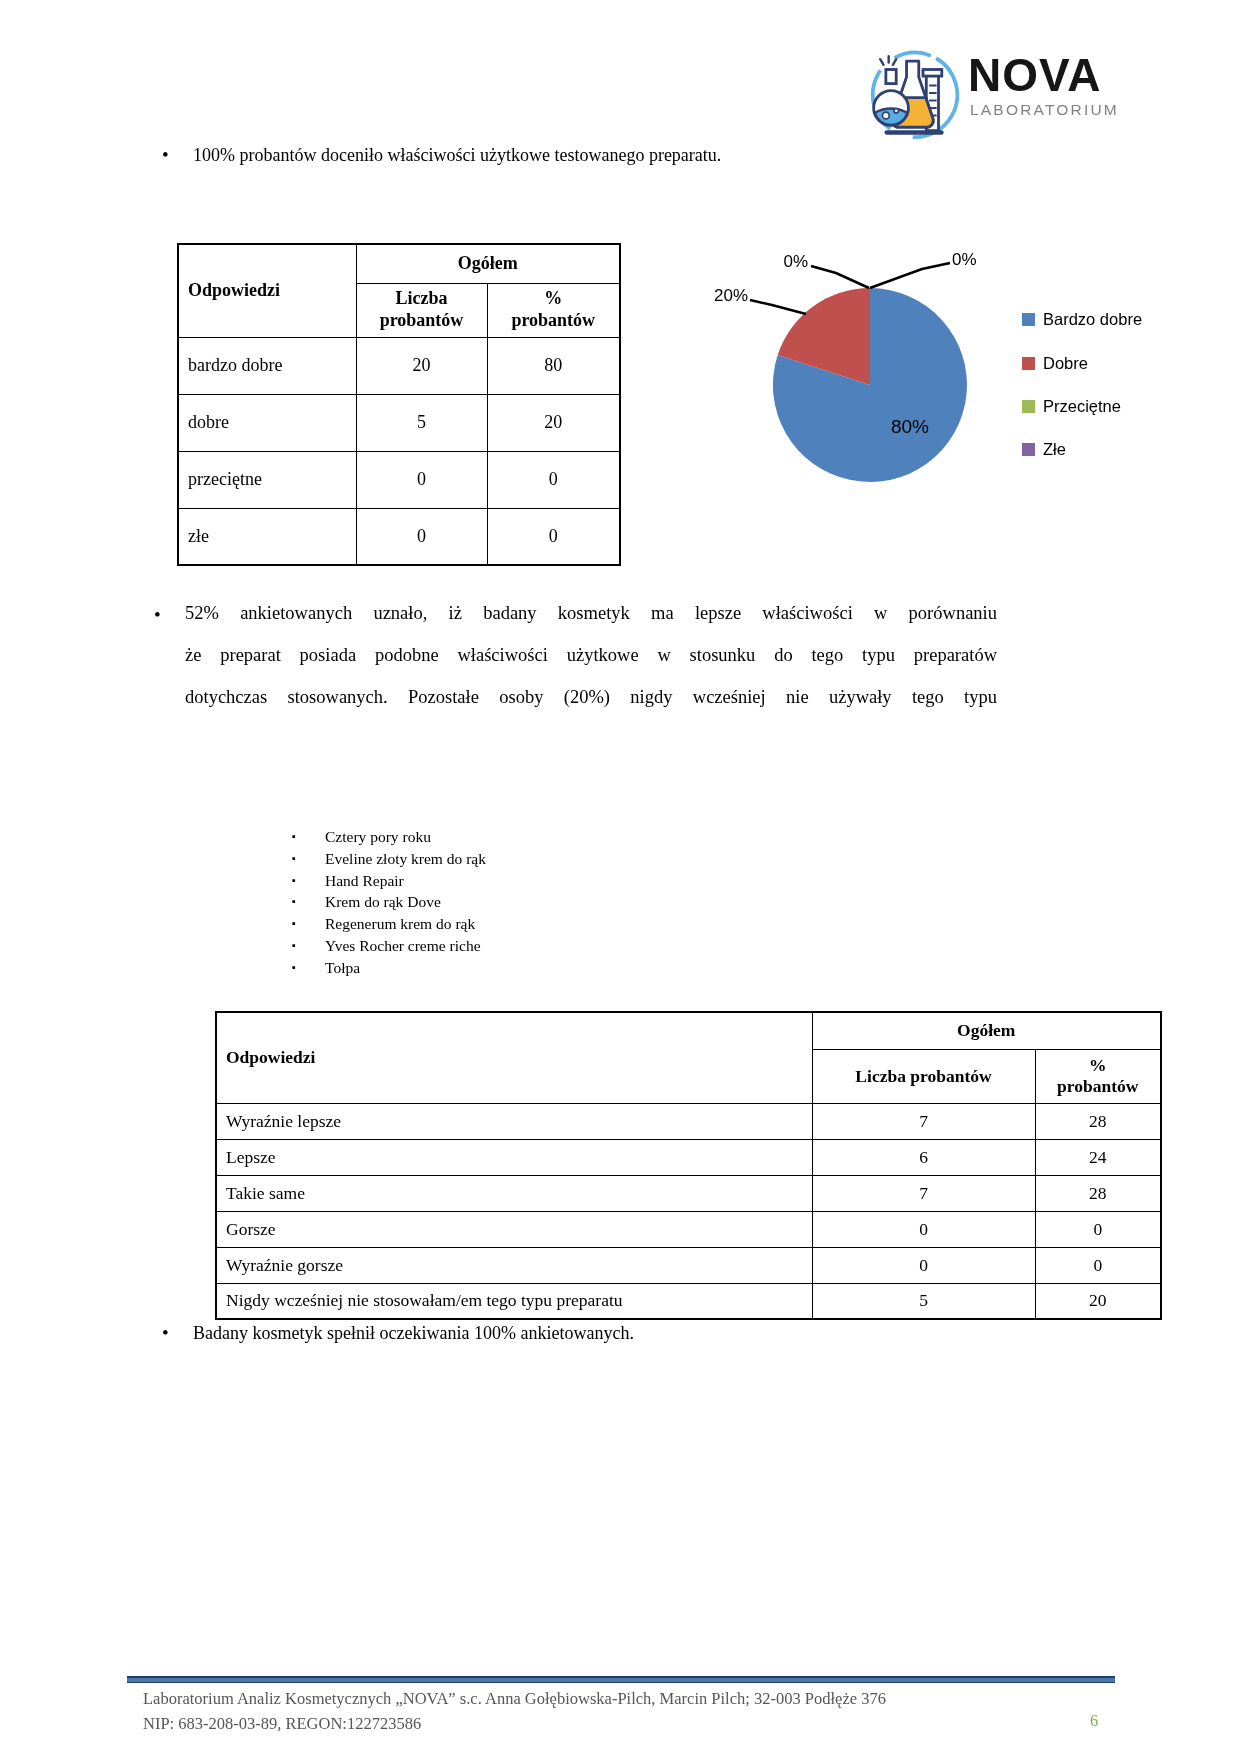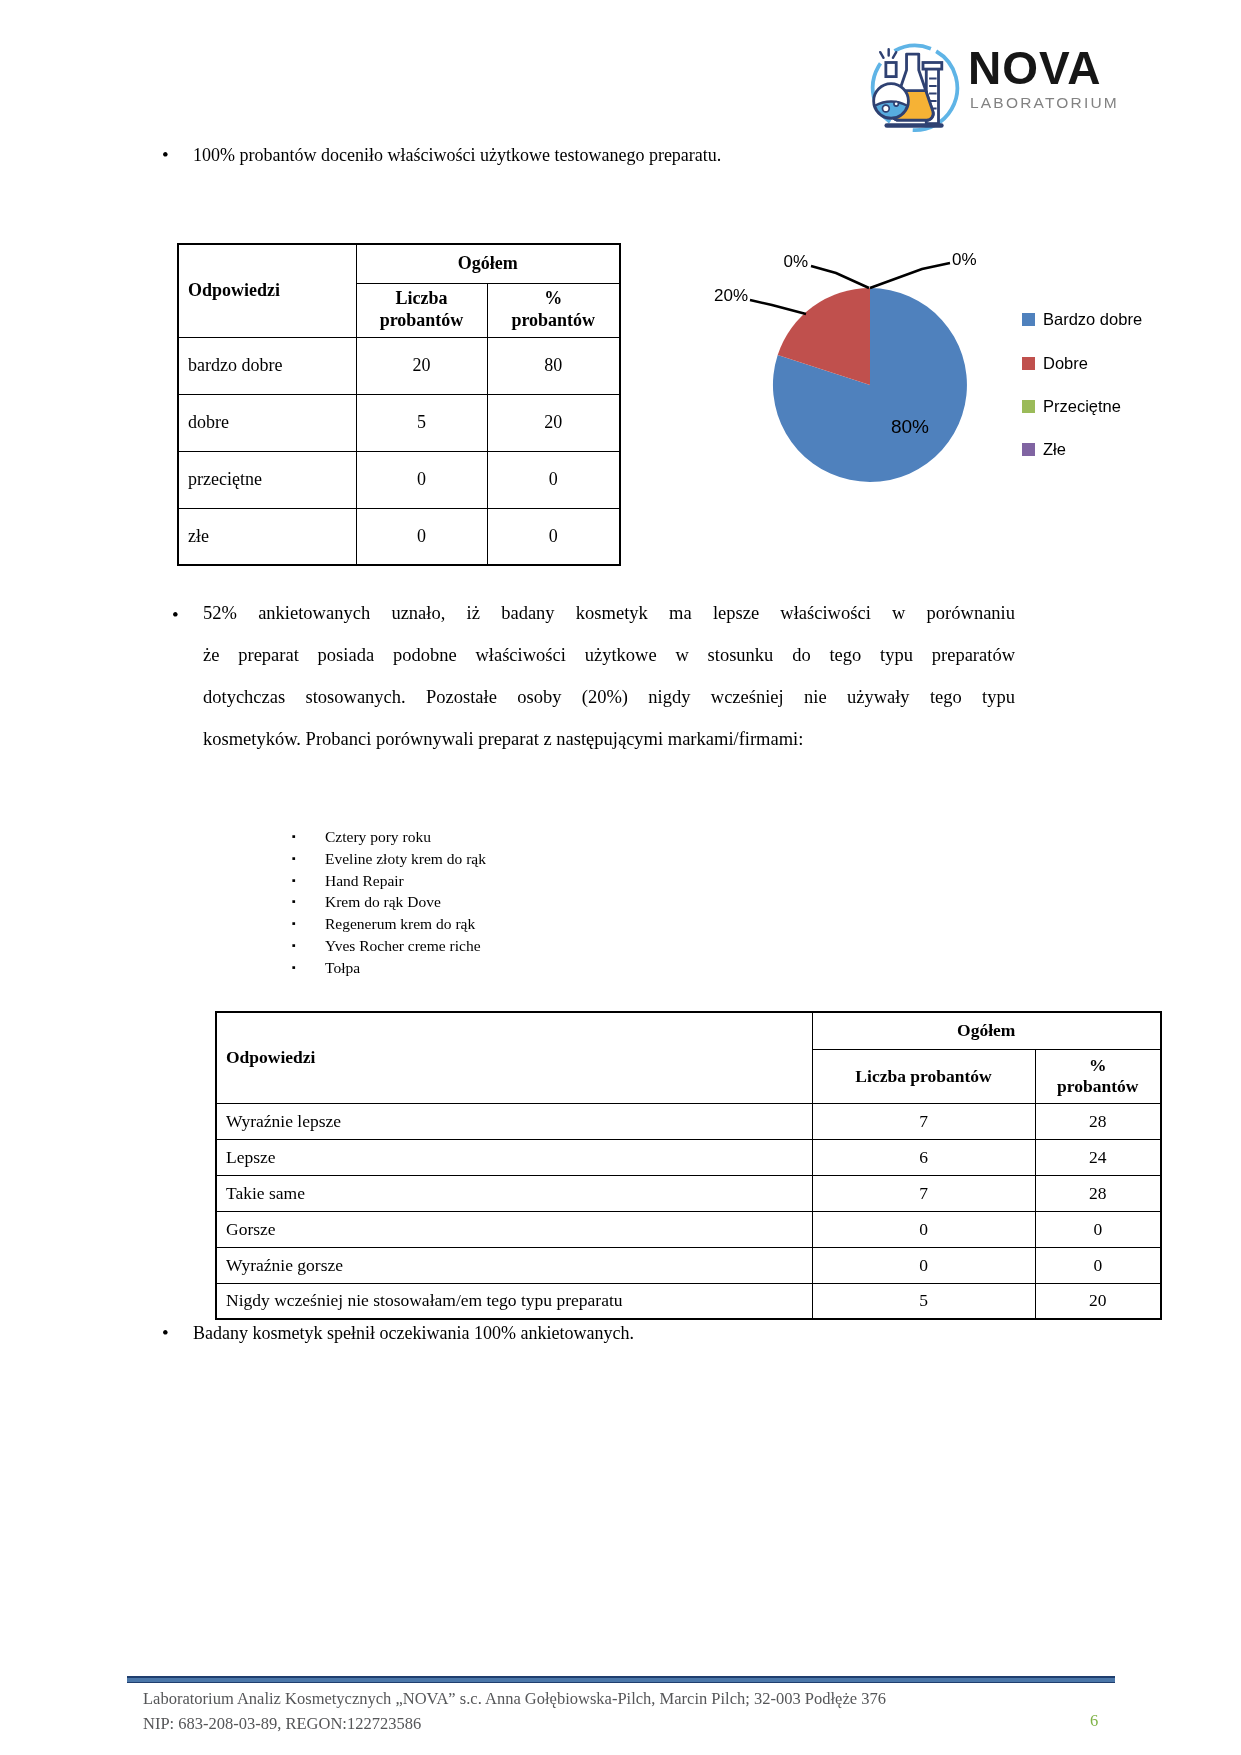--- a/index.html
+++ b/index.html
@@ -1,33 +1,33 @@
 <!DOCTYPE html>
 <html><head>
 <meta charset="utf-8">
 <style>
   html,body{margin:0;padding:0;background:#fff;}
   .page{position:relative;width:1241px;height:1755px;background:#fff;overflow:hidden;
         font-family:"Liberation Serif",serif;color:#000;}
 
   
-  .logo{position:absolute;left:868px;top:37px;width:330px;height:100px;}
+  .logo{position:absolute;left:868px;top:44px;width:330px;height:100px;}
   .logo-icon{position:absolute;left:0;top:2px;width:94px;height:94px;}
   .logo-title{position:absolute;left:100px;top:8px;font-family:"Liberation Sans",sans-serif;
               font-weight:bold;font-size:46px;letter-spacing:1px;color:#161616;line-height:1;}
   .logo-sub{position:absolute;left:102px;top:58px;font-family:"Liberation Sans",sans-serif;
             font-size:15.5px;letter-spacing:2.2px;color:#828282;line-height:1;}
 
   
   .bullet{position:absolute;left:160px;padding-left:33px;font-size:18px;line-height:1.35;}
   .bullet::before{content:"\2022";position:absolute;left:2px;top:-1px;font-size:19px;}
   .b1{top:143px;width:860px;}
   .b3{top:1321px;width:860px;}
 
-  .para{position:absolute;left:170px;top:592px;width:845px;padding-left:33px;box-sizing:border-box;
+  .para{position:absolute;left:152px;top:592px;width:845px;padding-left:33px;box-sizing:border-box;
         font-size:18.5px;line-height:42px;}
   .para::before{content:"\2022";position:absolute;left:2px;top:2px;font-size:19px;}
   .jline{text-align:justify;text-align-last:justify;}
   .jlast{text-align:left;}
 
   .brands{position:absolute;left:292px;top:826px;margin:0;padding:0;list-style:none;
           font-size:15.5px;line-height:21.8px;}
   .brands li{position:relative;padding-left:33px;}
   .brands li::before{content:"\25AA";position:absolute;left:0;top:0;font-size:11px;}
 
@@ -174,21 +174,20 @@
     <div class="legend-item" style="top:212px">
       <span class="swatch" style="background: rgb(128, 100, 162);"></span>
       <span>Złe</span>
     </div>
   </div>
 
   <div class="para">
     <div class="jline">52% ankietowanych uznało, iż badany kosmetyk ma lepsze właściwości w porównaniu</div>
     <div class="jline">że preparat posiada podobne właściwości użytkowe w stosunku do tego typu preparatów</div>
     <div class="jline">dotychczas stosowanych. Pozostałe osoby (20%) nigdy wcześniej nie używały tego typu</div>
-    <div class="jlast">kosmetyków. Probanci porównywali preparat z następującymi markami/firmami:</div>
   </div>
 
   <ul class="brands">
     <li>Cztery pory roku</li>
     <li>Eveline złoty krem do rąk</li>
     <li>Hand Repair</li>
     <li>Krem do rąk Dove</li>
     <li>Regenerum krem do rąk</li>
     <li>Yves Rocher creme riche</li>
     <li>Tołpa</li>

